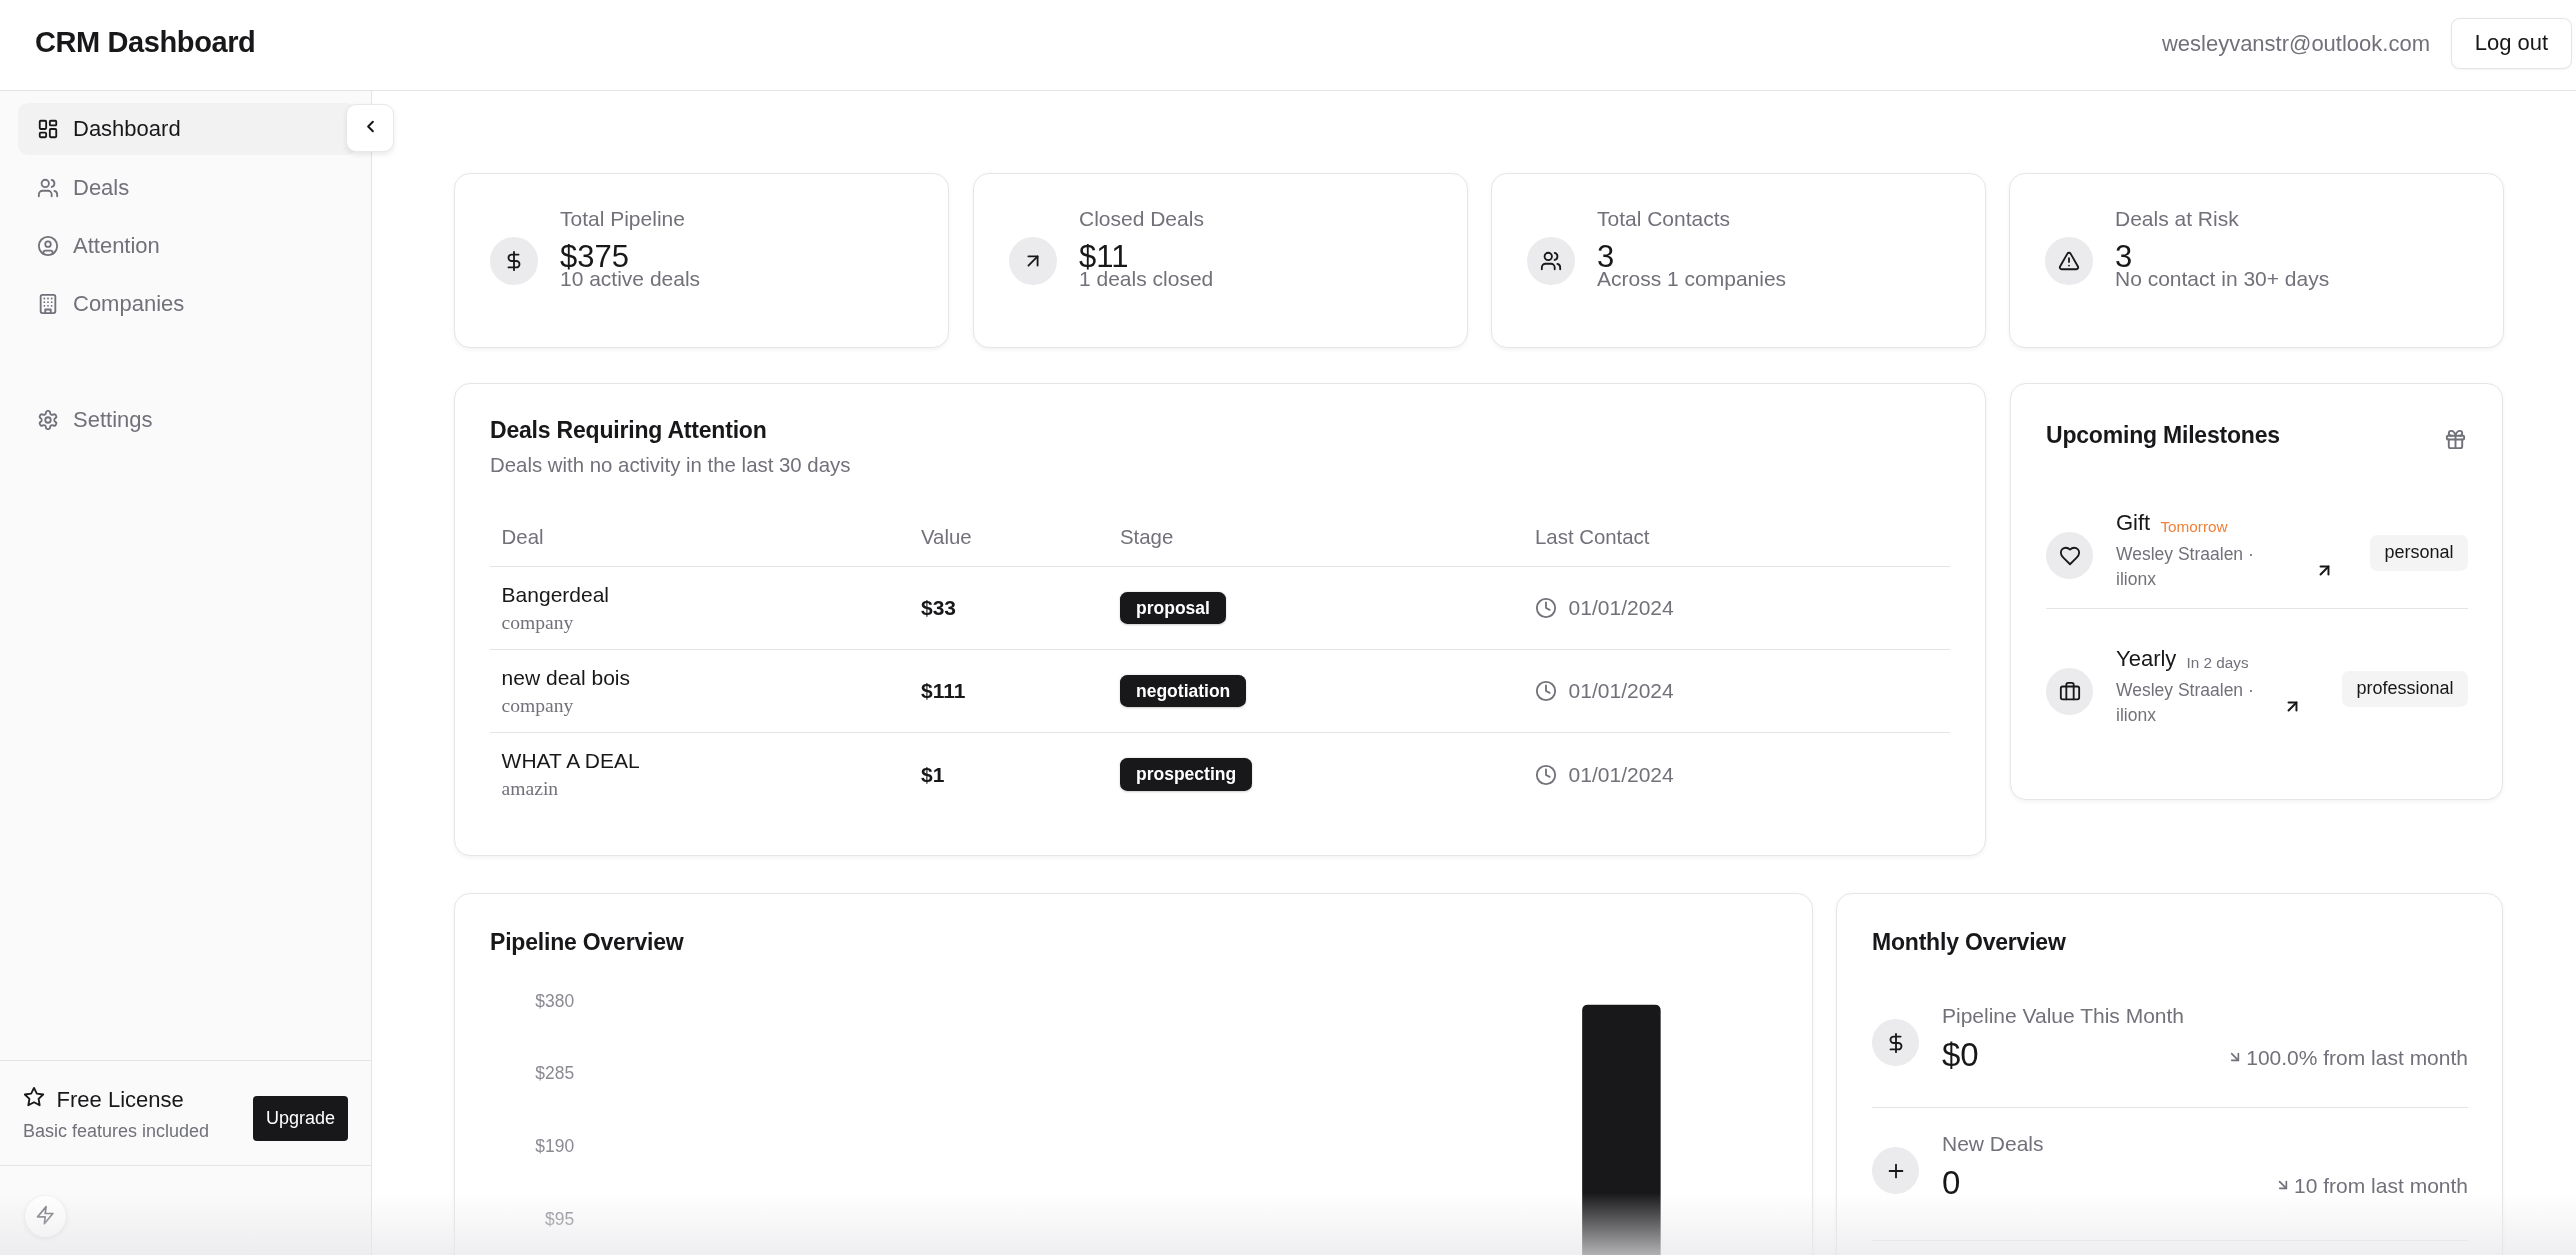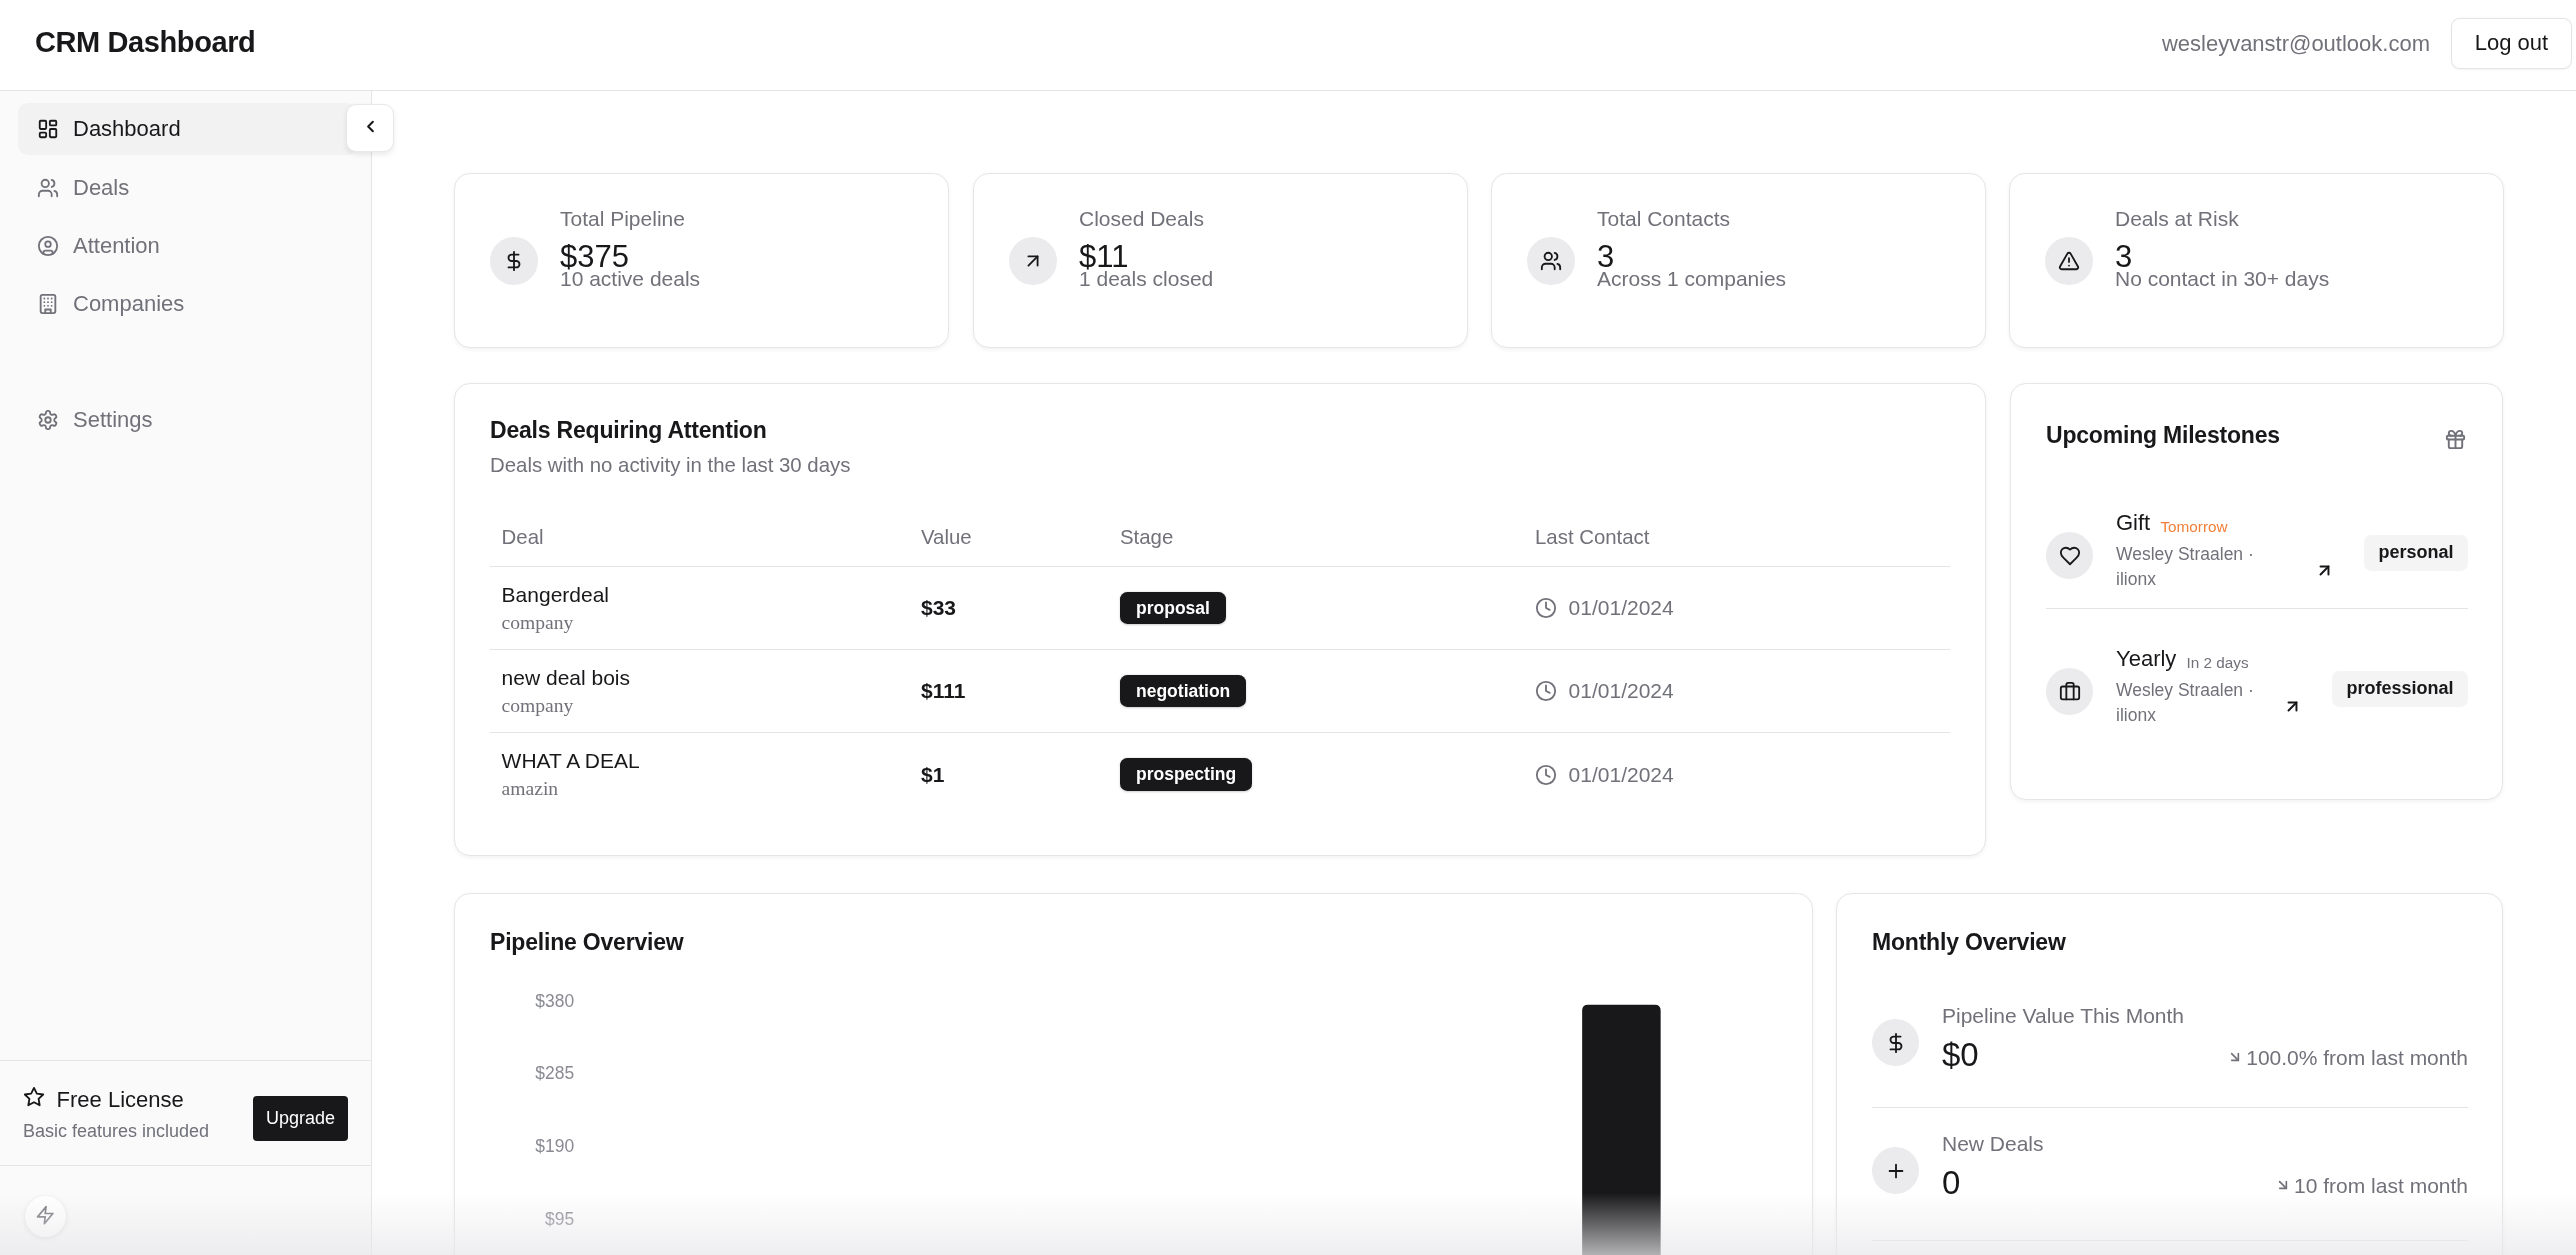--- a/index.html
+++ b/index.html
@@ -68,21 +68,21 @@
   .ms-item.first { top: 116px; border-bottom: 1.5px solid #e4e4e7; }
   .ms-item.second { top: 252px; }
   .ms-icon { position: absolute; left: 0; top: 32px; width: 47px; height: 47px; border-radius: 50%; background: #ebebed; display: flex; align-items: center; justify-content: center; }
   .ms-icon svg { width: 22px; height: 22px; }
   .ms-title { position: absolute; left: 70px; top: 10.2px; font-size: 22px; color: #18181b; display: flex; align-items: flex-end; }
   .ms-when { font-size: 15.3px; margin-left: 10.2px; }
   .ms-when.soon { color: #f07f38; font-weight: 500; }
   .ms-when.later { color: #71717a; }
   .ms-person { position: absolute; left: 70px; top: 42px; width: 160px; font-size: 17.5px; color: #71717a; line-height: 25px; }
   .ms-arrow { position: absolute; top: 61px; width: 19px; height: 19px; }
-  .ms-tag { position: absolute; right: 0; top: 35px; background: #f4f4f5; border-radius: 7.3px; padding: 7.3px 14.5px; font-size: 18px; font-weight: 700; color: #18181b; }
+  .ms-tag { position: absolute; right: 0; top: 35px; background: #f4f4f5; border-radius: 7.3px; padding: 7.3px 14.5px; font-size: 18px; font-weight: 400; color: #18181b; }
 
   
   .pipe-card { left: 454px; top: 893px; width: 1359px; height: 407px; }
   .chart-svg { position: absolute; left: 0; top: 0; }
   .y-tick { font-family: "Liberation Sans", sans-serif; font-size: 24px; fill: #8a8a93; }
 
   
   .month-card { left: 1836px; top: 893px; width: 667px; height: 407px; }
   .mo-item { position: absolute; left: 35px; width: 596px; height: 109px; }
   .mo-item.first { top: 87px; border-bottom: 1.5px solid #e4e4e7; height: 127px; }

